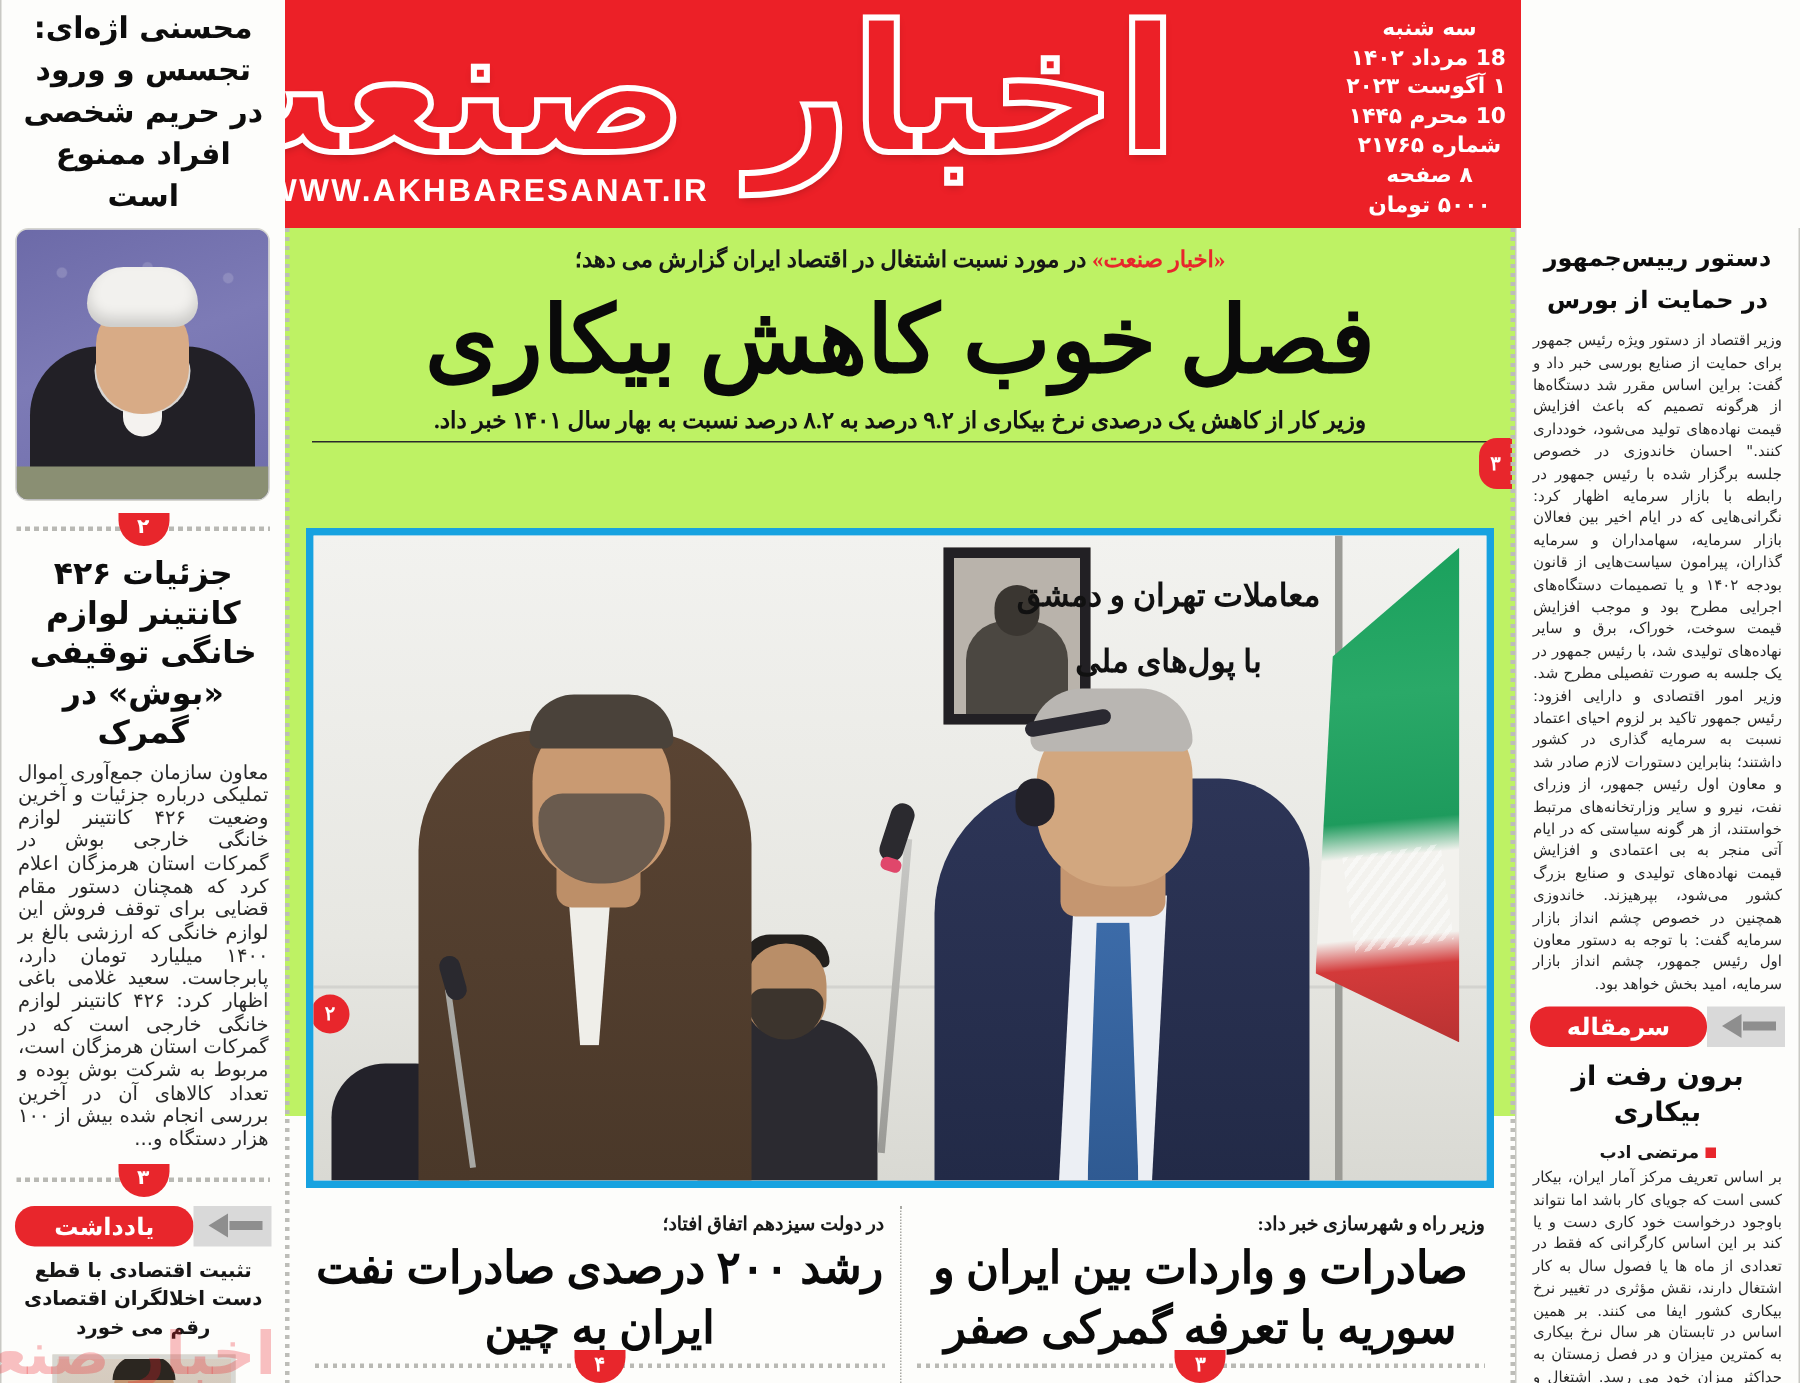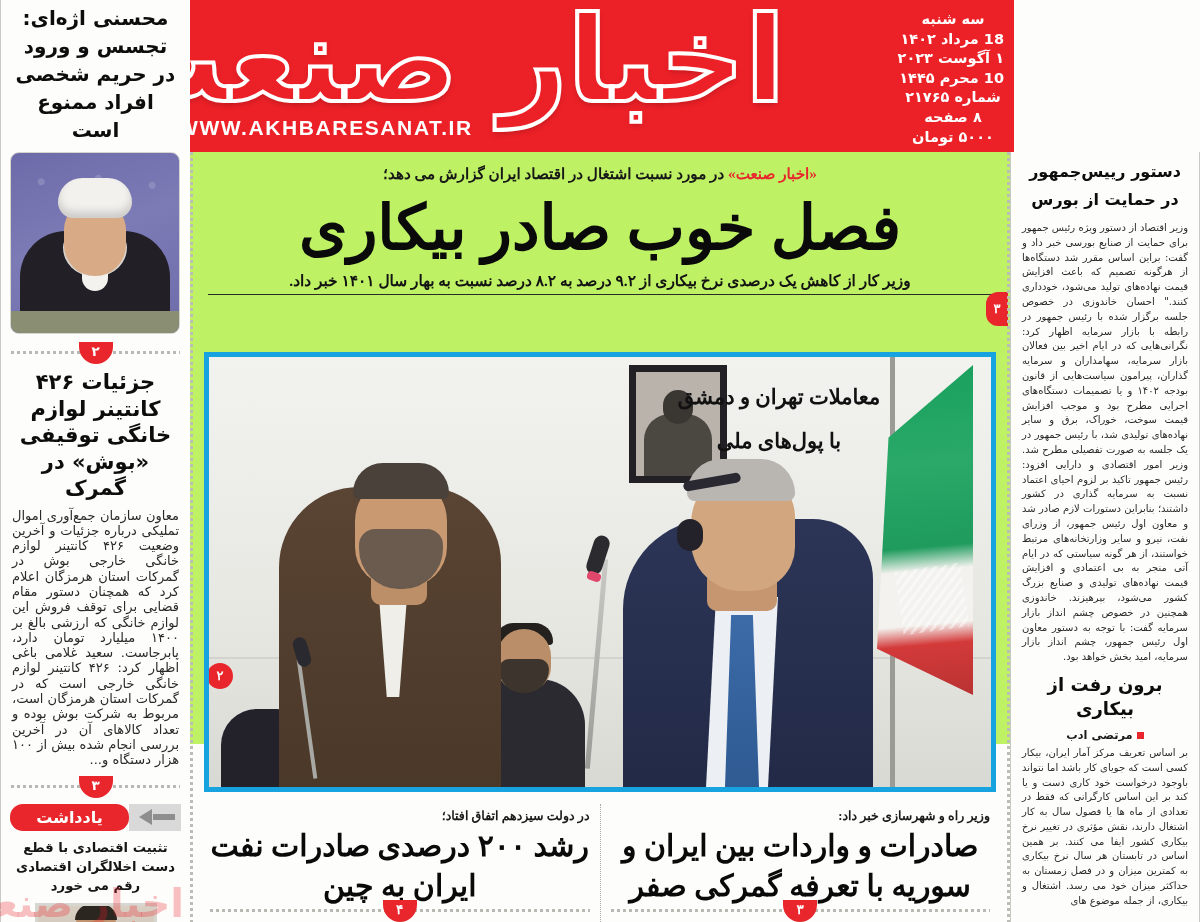--- a/index.html
+++ b/index.html
@@ -760,21 +760,21 @@
       <div class="wm">اخبار صنعت</div>
     </div>
   </div>
 
   <div class="center">
 
     <div class="kicker">
       <span class="q">«اخبار صنعت»</span><span> در مورد نسبت اشتغال در اقتصاد ایران گزارش می دهد؛</span>
     </div>
 
-    <div class="main-head">فصل خوب صادر بیکاری</div>
+    <div class="main-head">فصل خوب کاهش بیکاری</div>
 
     <div class="sub-head-wrap">
       <div class="sub-head">وزیر کار از کاهش یک درصدی نرخ بیکاری از ۹.۲ درصد به ۸.۲ درصد نسبت به بهار سال ۱۴۰۱ خبر داد.</div>
     </div>
 
     <div class="side-badge-3">۳</div>
 
     <div class="photo-block">
       <div class="ph">
         <div class="wall"></div>
@@ -842,20 +842,24 @@
           <div class="badge">۴</div>
         </div>
       </div>
     </div>
   </div>
 
   <div class="col-right">
     <div class="cr-head">دستور رییس‌جمهور در حمایت از بورس</div>
     <div class="cr-body">وزیر اقتصاد از دستور ویژه رئیس جمهور برای حمایت از صنایع بورسی خبر داد و گفت: براین اساس مقرر شد دستگاه‌ها از هرگونه تصمیم که باعث افزایش قیمت نهاده‌های تولید می‌شود، خودداری کنند." احسان خاندوزی در خصوص جلسه برگزار شده با رئیس جمهور در رابطه با بازار سرمایه اظهار کرد: نگرانی‌هایی که در ایام اخیر بین فعالان بازار سرمایه، سهامداران و سرمایه گذاران، پیرامون سیاست‌هایی از قانون بودجه ۱۴۰۲ و یا تصمیمات دستگاه‌های اجرایی مطرح بود و موجب افزایش قیمت سوخت، خوراک، برق و سایر نهاده‌های تولیدی شد، با رئیس جمهور در یک جلسه به صورت تفصیلی مطرح شد. وزیر امور اقتصادی و دارایی افزود: رئیس جمهور تاکید بر لزوم احیای اعتماد نسبت به سرمایه گذاری در کشور داشتند؛ بنابراین دستورات لازم صادر شد و معاون اول رئیس جمهور، از وزرای نفت، نیرو و سایر وزارتخانه‌های مرتبط خواستند، از هر گونه سیاستی که در ایام آتی منجر به بی اعتمادی و افزایش قیمت نهاده‌های تولیدی و صنایع بزرگ کشور می‌شود، بپرهیزند. خاندوزی همچنین در خصوص چشم انداز بازار سرمایه گفت: با توجه به دستور معاون اول رئیس جمهور، چشم انداز بازار سرمایه، امید بخش خواهد بود.</div>
 
+    <div class="sec-bar">
+      <div class="arrow-box"></div>
+      <div class="sec-label">سرمقاله</div>
+    </div>
 
     <div class="ed-head">برون رفت از بیکاری</div>
 
     <div class="byline">
       <span class="sq"></span><span>مرتضی ادب</span>
     </div>
 
     <div class="cr-body" style="padding-top:4px;">بر اساس تعریف مرکز آمار ایران، بیکار کسی است که جویای کار باشد اما نتواند باوجود درخواست خود کاری دست و یا کند بر این اساس کارگرانی که فقط در تعدادی از ماه ها یا فصول سال به کار اشتغال دارند، نقش مؤثری در تغییر نرخ بیکاری کشور ایفا می کنند. بر همین اساس در تابستان هر سال نرخ بیکاری به کمترین میزان و در فصل زمستان به حداکثر میزان خود می رسد. اشتغال و بیکاری، از جمله موضوع های</div>
   </div>
 

